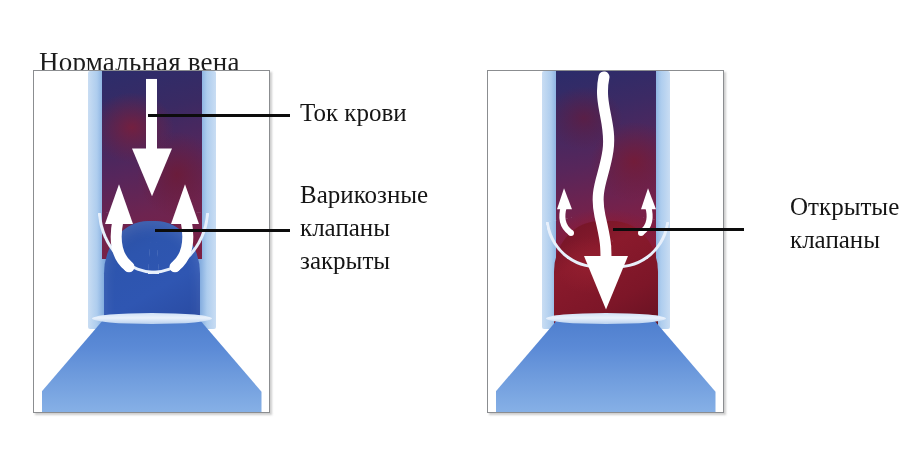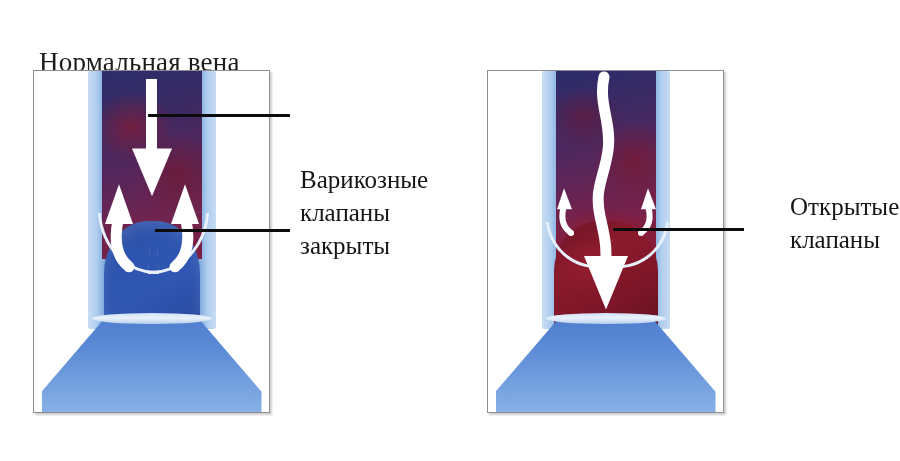--- a/index.html
+++ b/index.html
@@ -137,21 +137,21 @@
 
   
   .callout{
     position:absolute;
     font-size:25px;
     line-height:33px;
     color:#151515;
     white-space:pre-line;
   }
   #callout-flow{left:300px;top:96px;}
-  #callout-closed{left:300px;top:163px;}
+  #callout-closed{left:300px;top:178px;}
   #callout-open{left:753px;top:190px;margin-left:37px;}
 </style>
 </head>
 <body>
 
 <div class="stage">
 
   <div class="title" id="title-normal">Нормальная вена</div>
 
   <div class="panel normal" id="panel-normal">
@@ -182,20 +182,21 @@
           <polygon class="wht" points="83,154 111,154 97,114"></polygon>
           <circle class="wht" cx="87" cy="197" r="5.5"></circle>
         </g>
       </svg>
     </div>
   </div>
 
   <div class="leader" style="left:148px;top:114px;width:142px;"></div>
   <div class="leader" style="left:155px;top:229px;width:135px;"></div>
 
+  <div class="callout" id="callout-flow">Ток крови</div>
   <div class="callout" id="callout-closed">Варикозные
 клапаны
 закрыты</div>
 
 
   <div class="panel varicose" id="panel-varicose">
     <div class="vessel">
       <div class="wall"></div>
       <div class="lumen-top"></div>
       <div class="pouch-red"></div>

